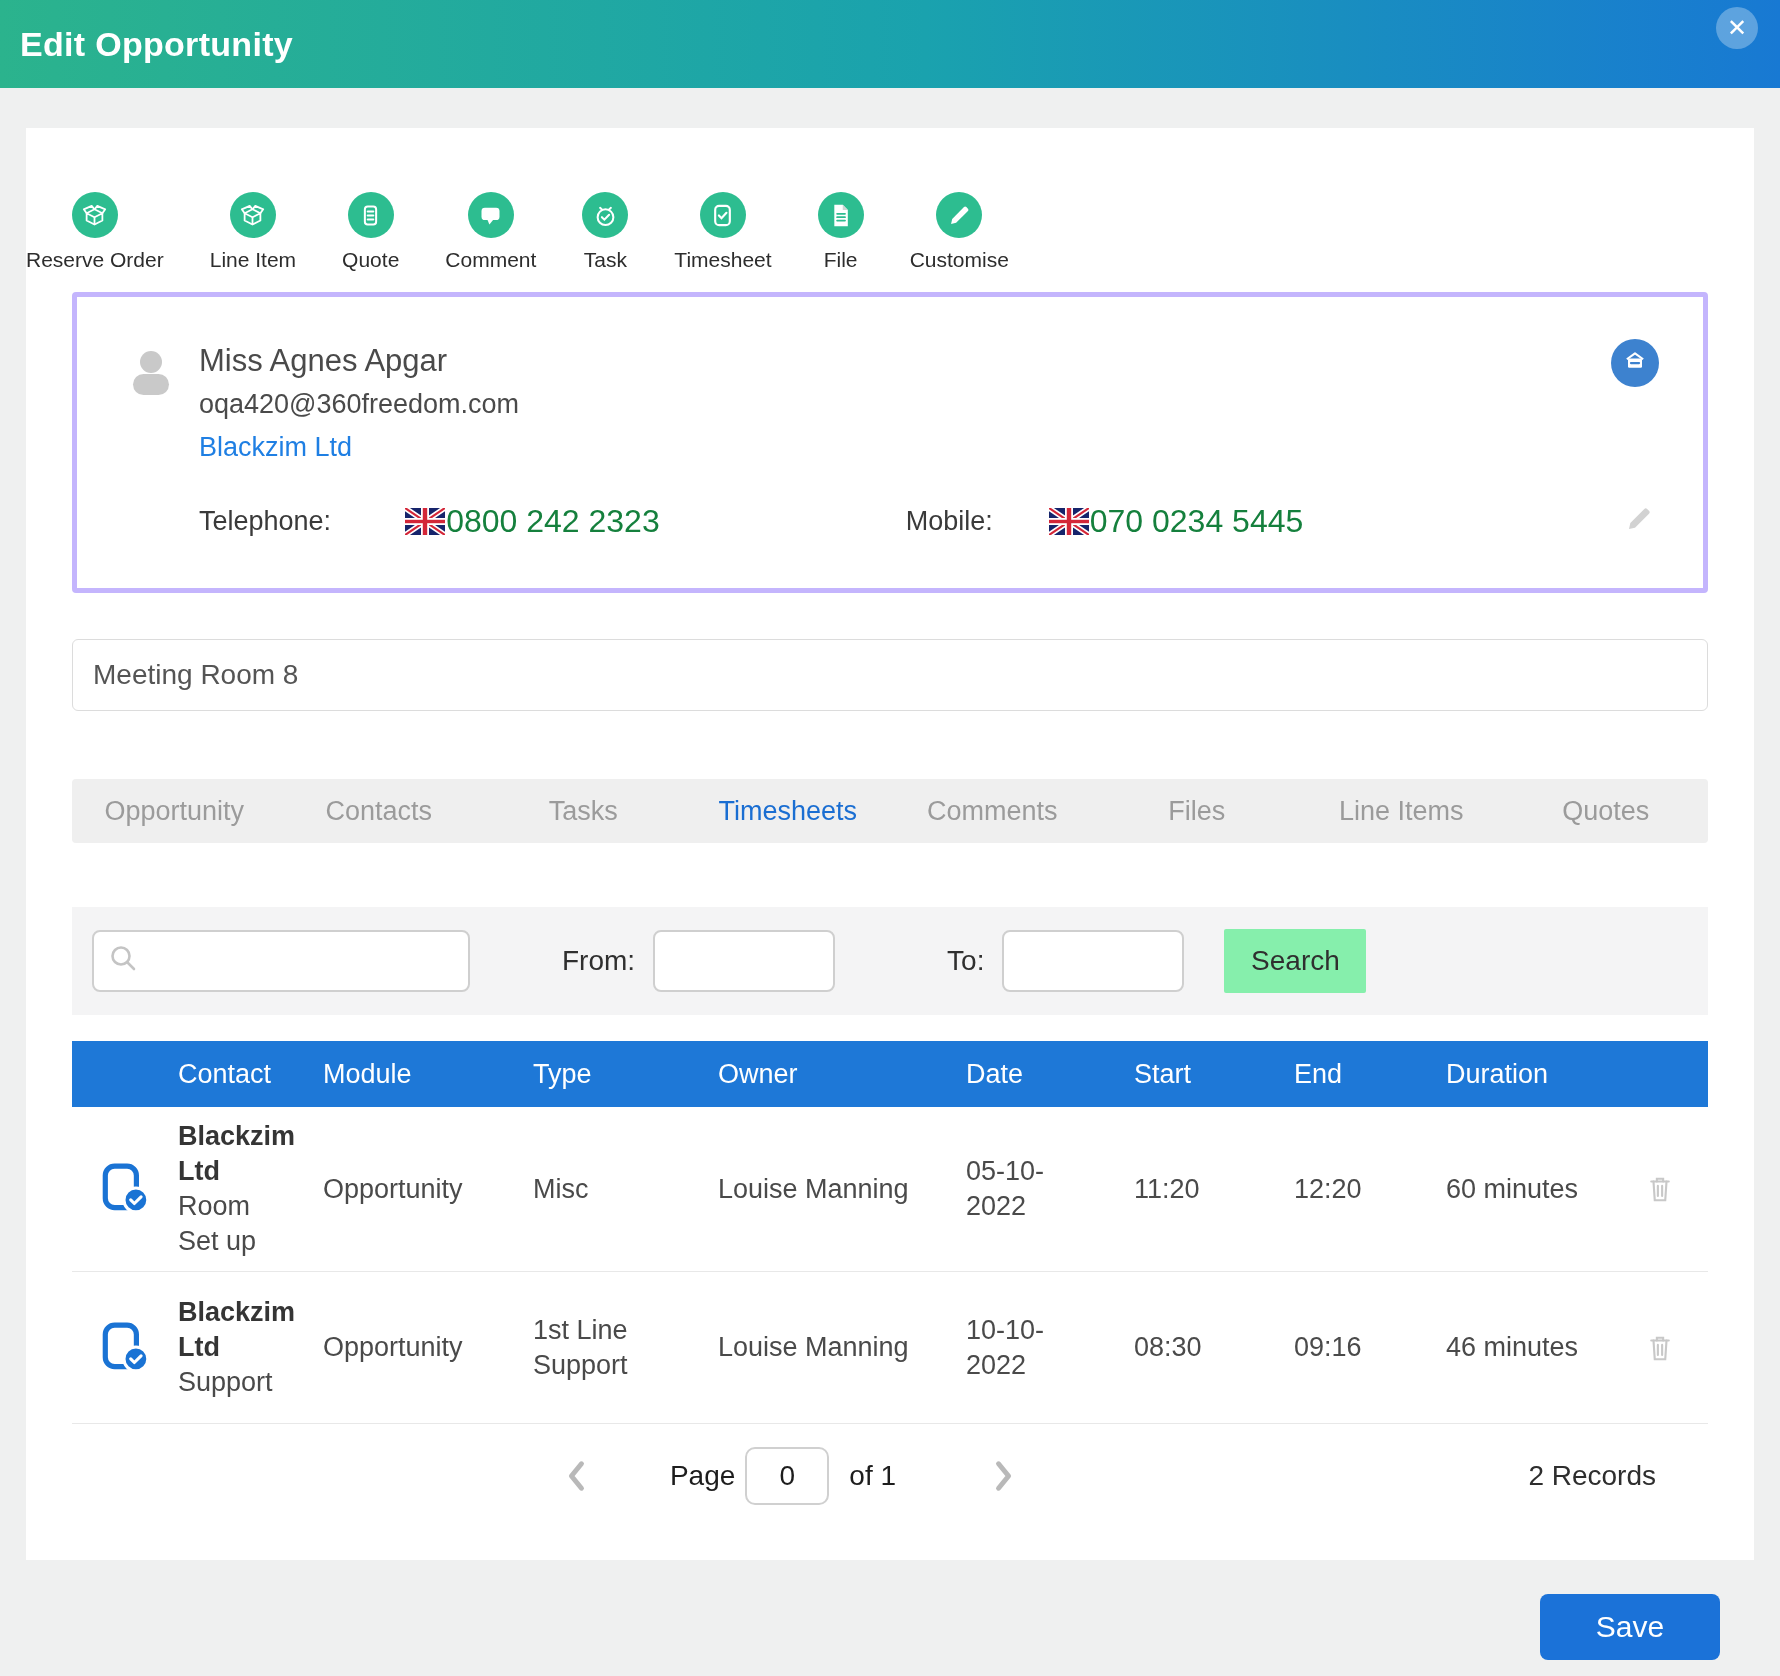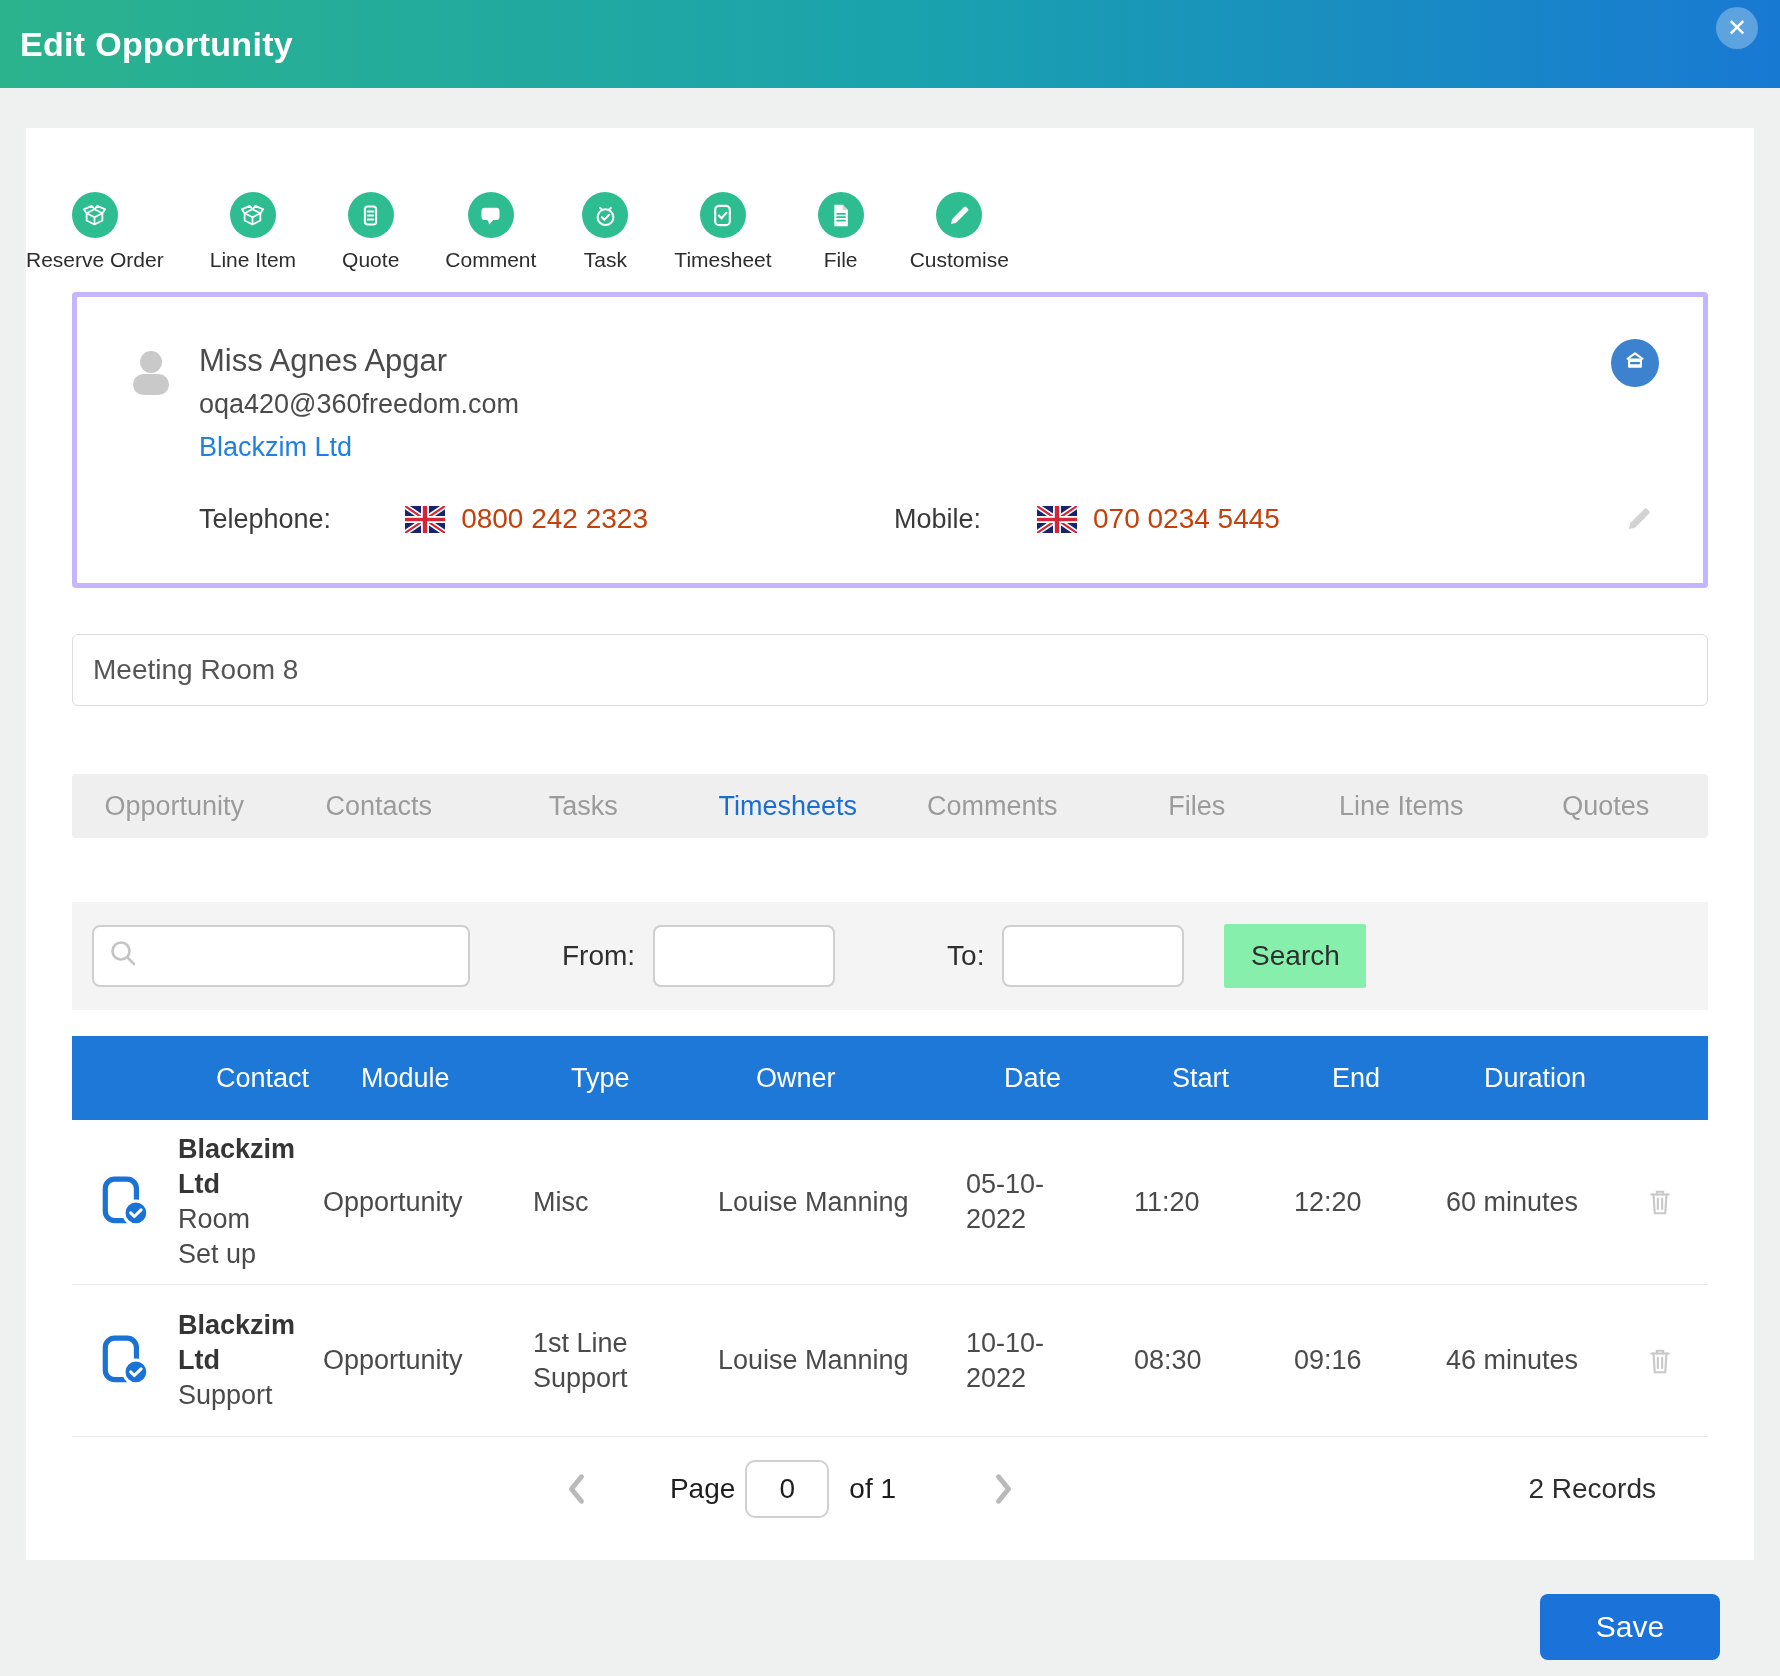--- a/index.html
+++ b/index.html
@@ -54,21 +54,21 @@
   }
   .contact-head { display:flex; gap:18px; }
   .contact-lines { padding-top:2px; }
   .contact-name { font-size:31px; color:#4a4a4a; }
   .contact-email { font-size:27px; color:#4a4a4a; margin-top:10px; }
   .contact-company { font-size:27px; color:#1f7fe3; margin-top:12px; cursor:pointer; display:inline-block; }
   .phone-row { margin-top:40px; padding-left:78px; display:flex; align-items:center; }
   .phone-label { font-size:27px; color:#3a3a3a; }
   .flag { margin-left:74px; display:inline-flex; }
   .flag-mobile { margin-left:56px; }
-  .phone-num { margin-left:16px; font-size:28px; color:#c2410c; }
+  .phone-num { margin-left:1px; font-size:32px; color:#15803d; }
   .mobile-label { margin-left:246px; }
   .envelope-btn {
     position:absolute; top:42px; right:44px;
     width:48px; height:48px; border-radius:50%;
     background:#3d82cf;
     display:flex; align-items:center; justify-content:center;
     cursor:pointer;
   }
   .edit-pencil { position:absolute; right:48px; top:206px; cursor:pointer; }
   
@@ -118,21 +118,21 @@
     font-family:"Liberation Sans", sans-serif;
   }
   
   .ts-table { margin:26px 46px 0 46px; }
   .t-grid {
     display:grid;
     grid-template-columns:106px 145px 210px 185px 248px 168px 160px 152px 166px 1fr;
     align-items:center;
   }
   .t-head {
-    background:#1e78d7; height:84px; color:#fff; font-size:27px;padding-left:38px;
+    background:#1e78d7; height:66px; color:#fff; font-size:27px;
   }
   .t-row {
     min-height:152px; border-bottom:1px solid #e8e8e8;
     font-size:27px; color:#4a4a4a; background:#fff;
     padding:12px 0;
   }
   .cell-icon { display:flex; justify-content:center; }
   .cell-contact { line-height:1.3; }
   .contact-bold { font-weight:700; color:#353535; max-width:118px; }
   .contact-desc { max-width:104px; }

